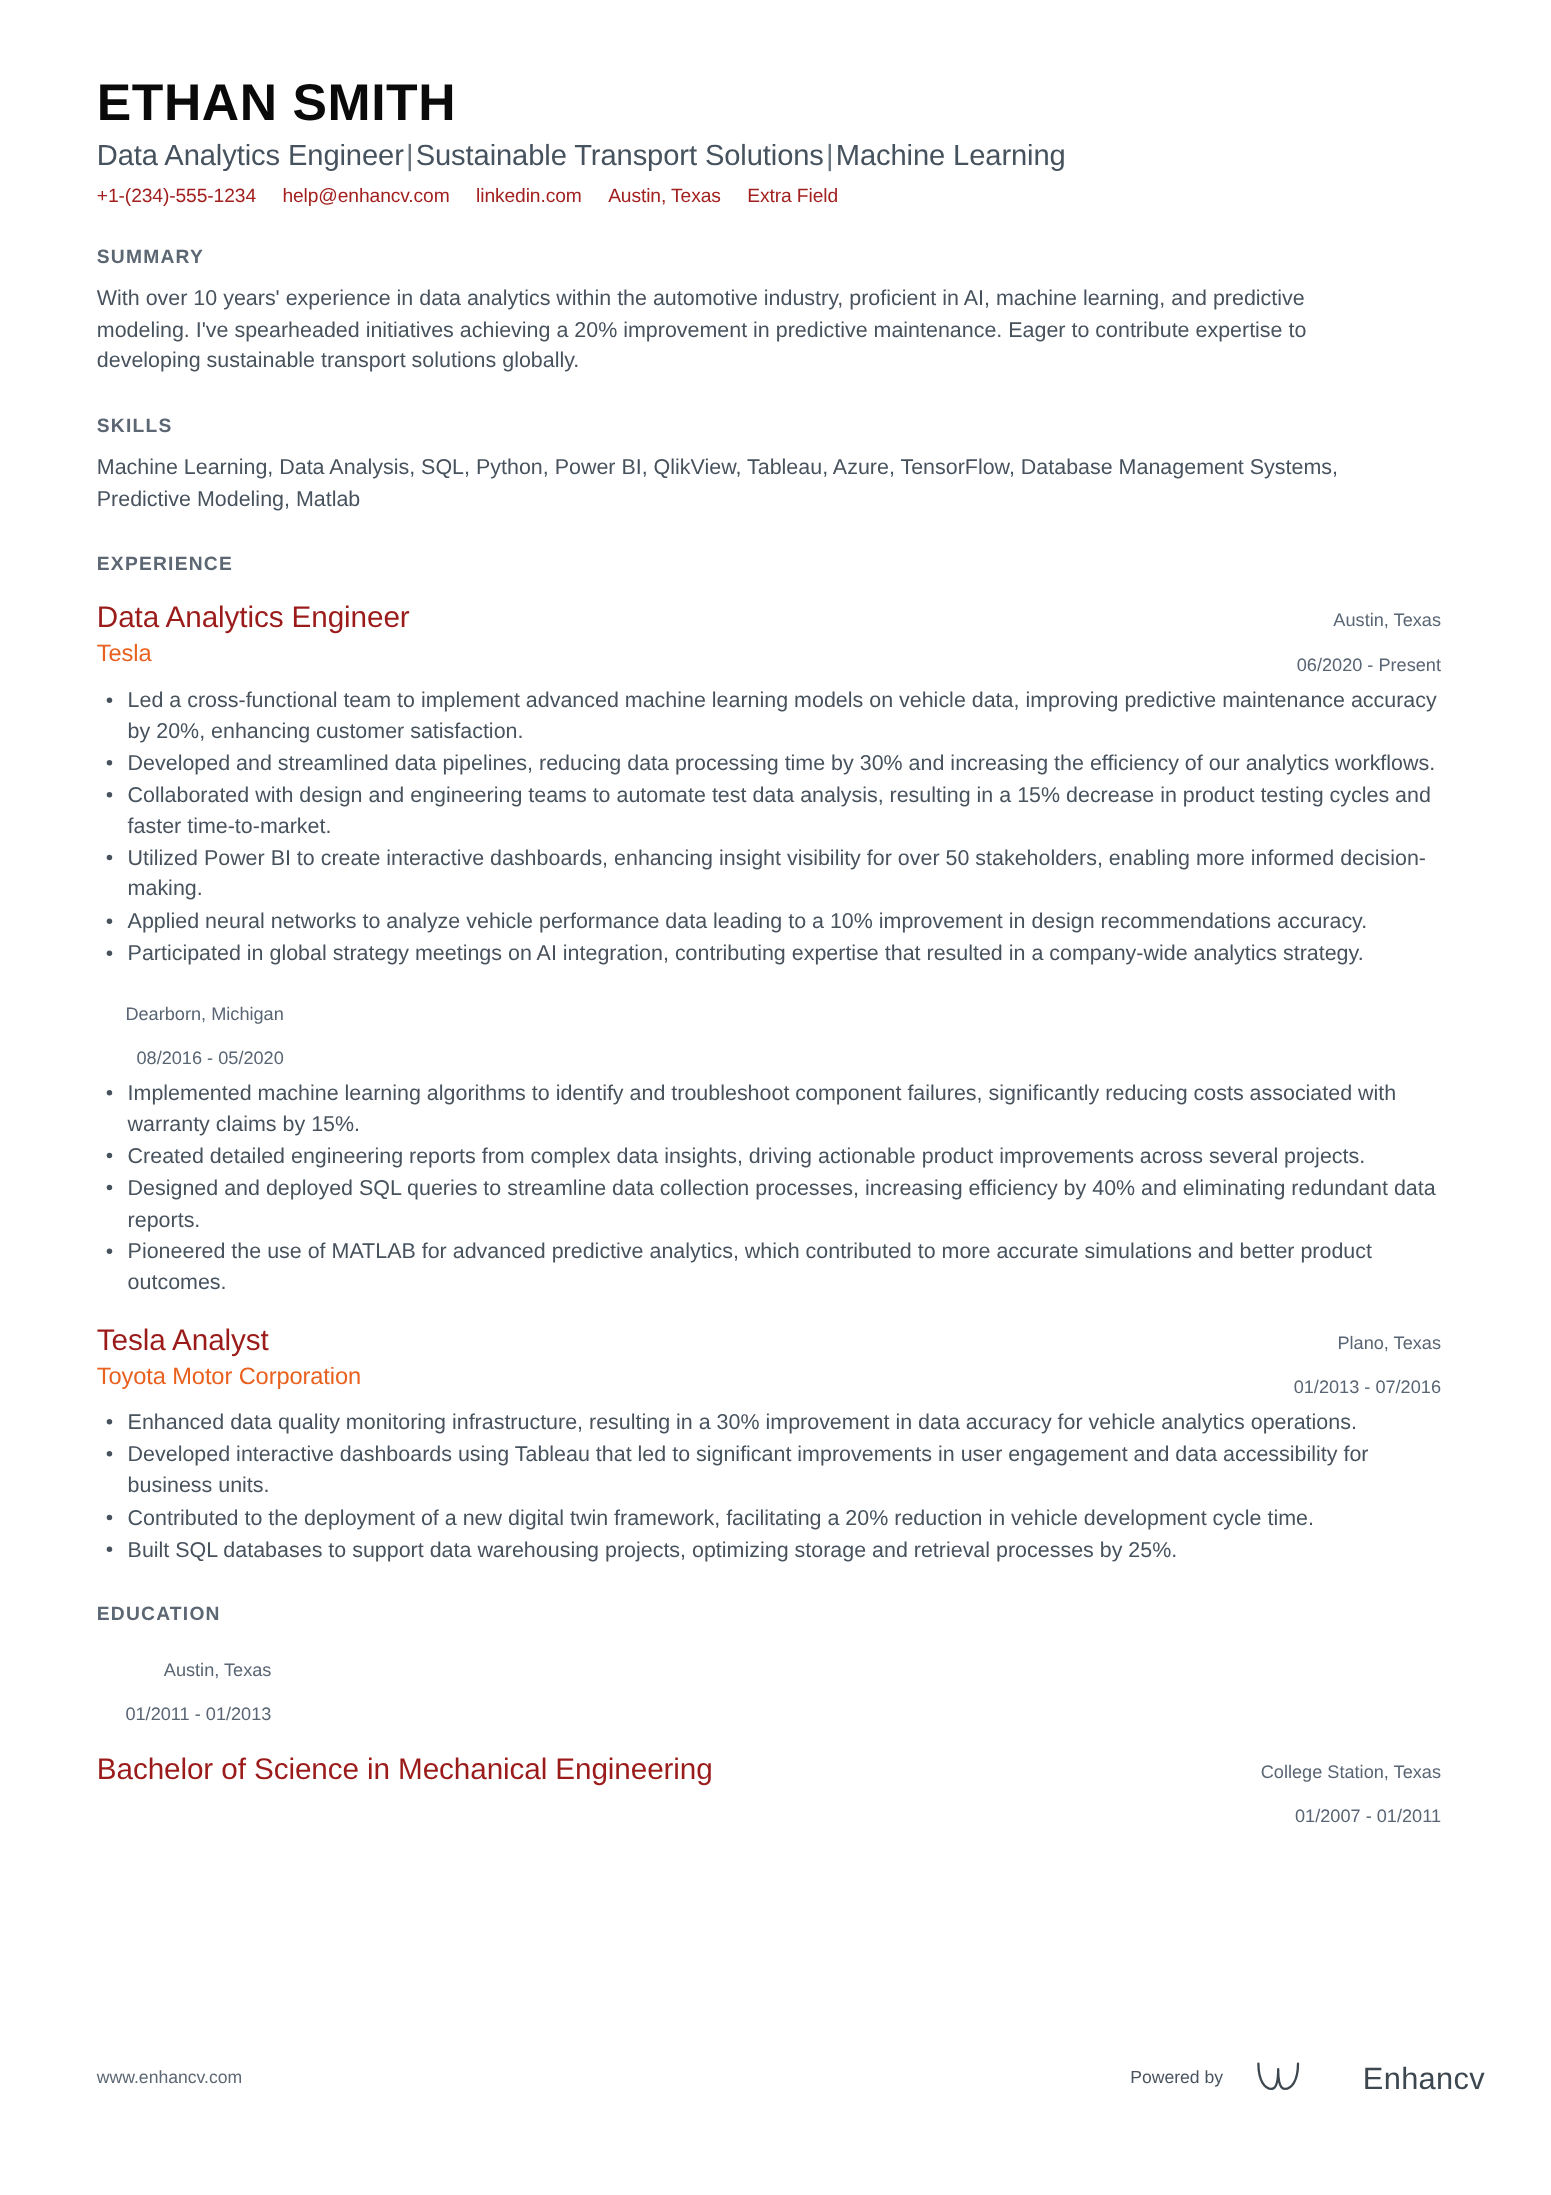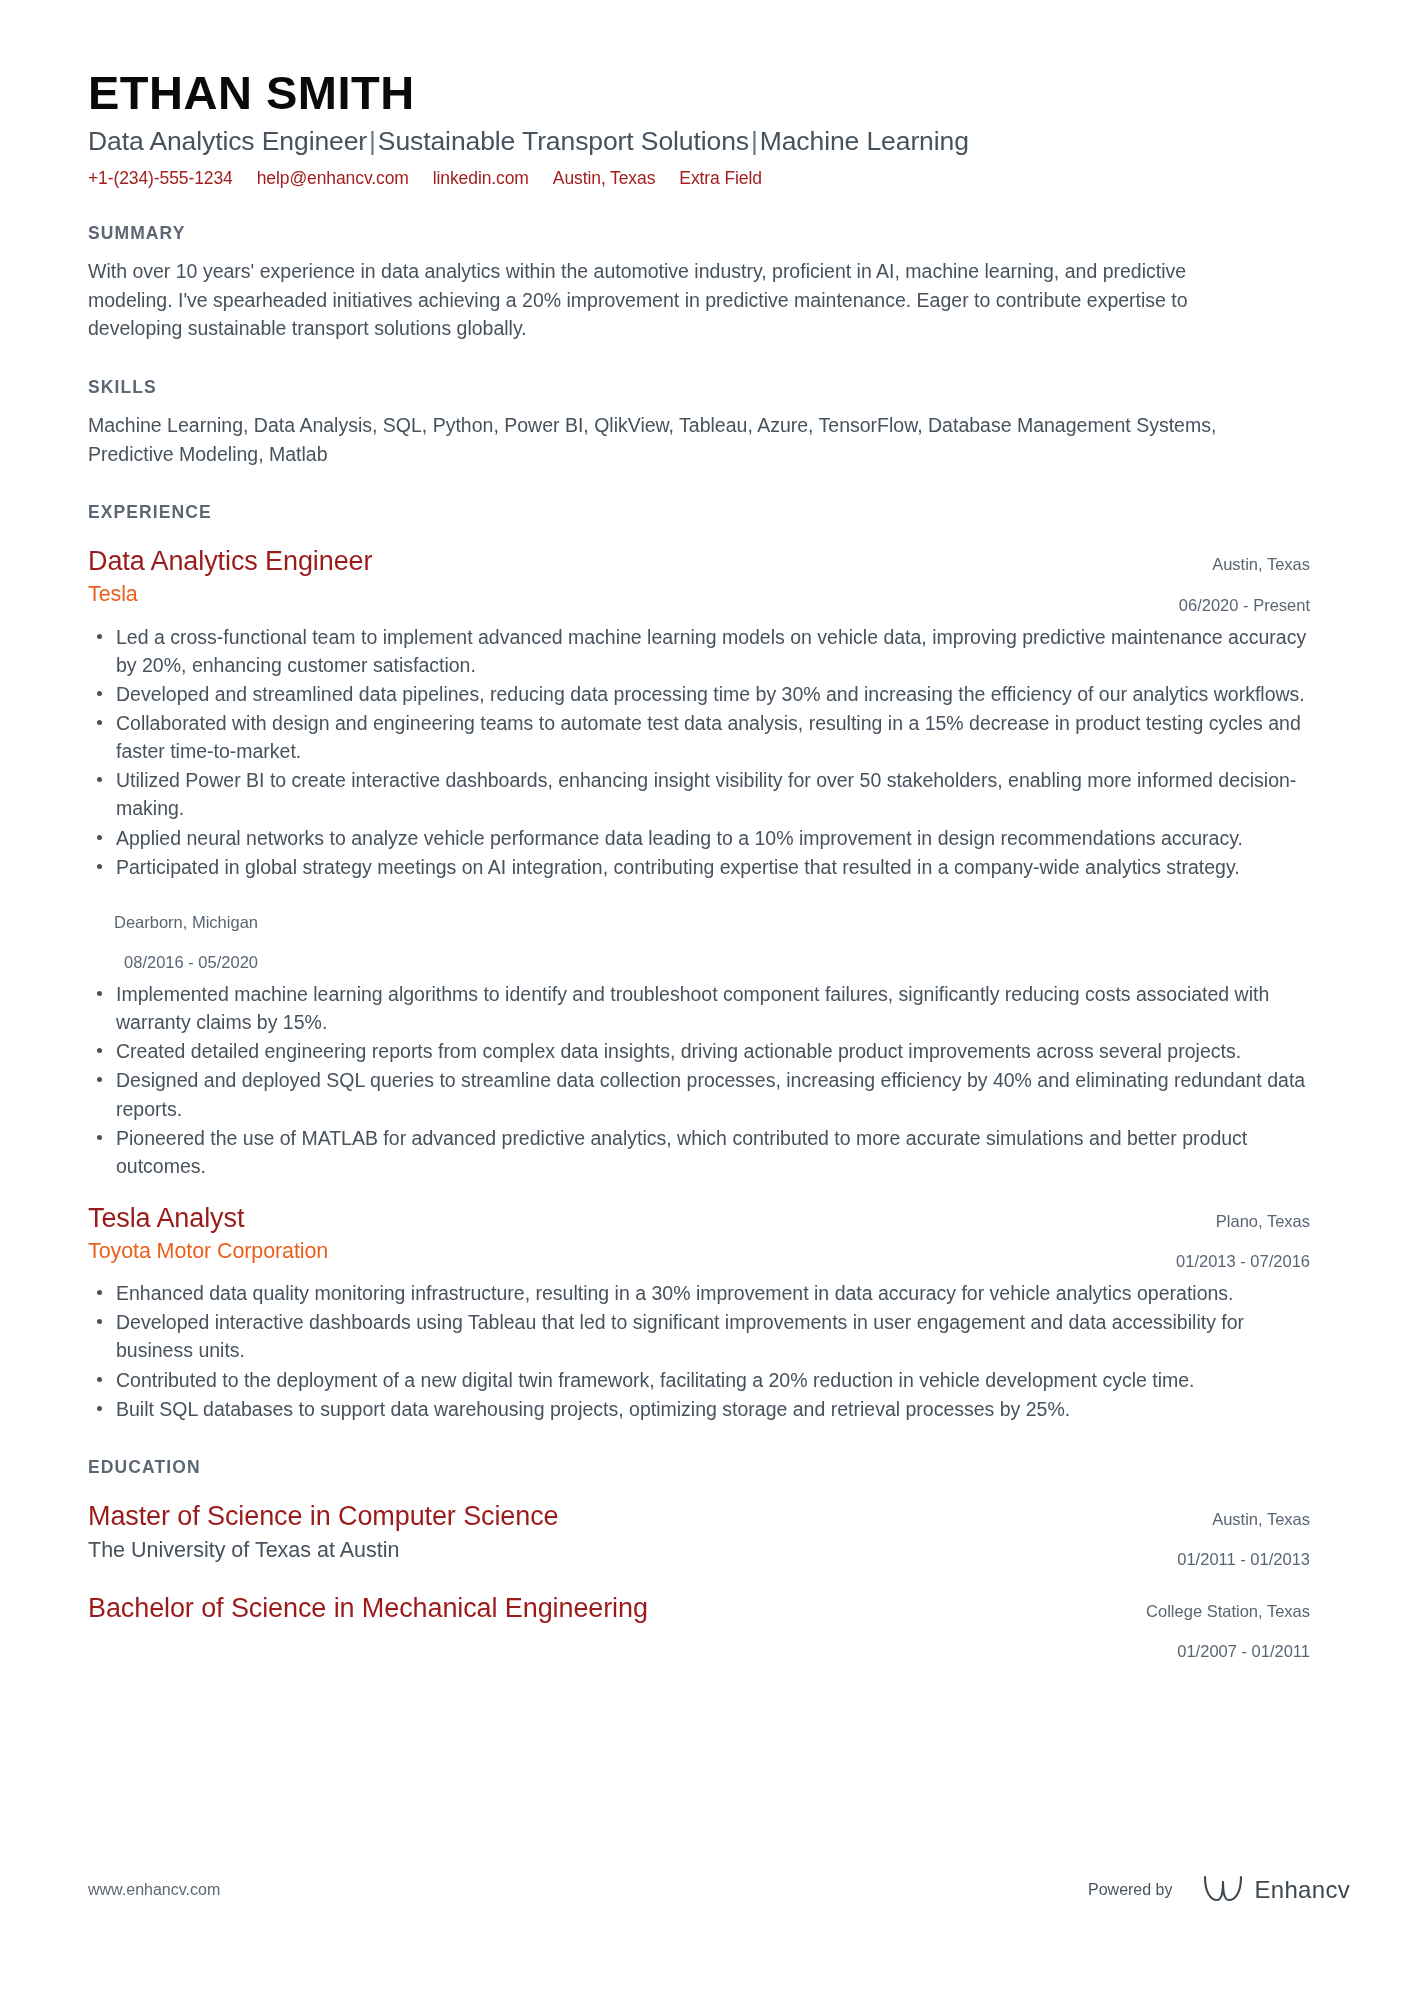--- a/index.html
+++ b/index.html
@@ -199,24 +199,25 @@
   .powered-by {
     font-size: 16px;
     color: #4a545f;
   }
   .brand {
     display: flex;
     align-items: center;
     gap: 10px;
   }
   .brand-name {
-    font-size: 24px;
+    font-size: 28px;
     color: #3c4750;
     letter-spacing: 0.3px;
     font-family: "Liberation Sans", sans-serif;
+    margin-left: 45px;
   }
 </style>
 </head>
 <body>
 
 <div class="page">
   <div class="accent-bar"></div>
 
   <div class="content">
 
@@ -301,24 +302,20 @@
           <li>Built SQL databases to support data warehousing projects, optimizing storage and retrieval processes by 25%.</li>
         </ul>
       </div>
     </div>
 
     <div class="section">
       <div class="section-title">EDUCATION</div>
 
       <div class="entry">
         <div class="entry-head">
-          <div class="entry-left">
-            <div class="role-title">Master of Science in Computer Science</div>
-            <div class="school">The University of Texas at Austin</div>
-          </div>
           <div class="entry-right">
             <div class="meta-location">Austin, Texas</div>
             <div class="meta-dates">01/2011 - 01/2013</div>
           </div>
         </div>
       </div>
 
       <div class="entry">
         <div class="entry-head">
           <div class="entry-left">

